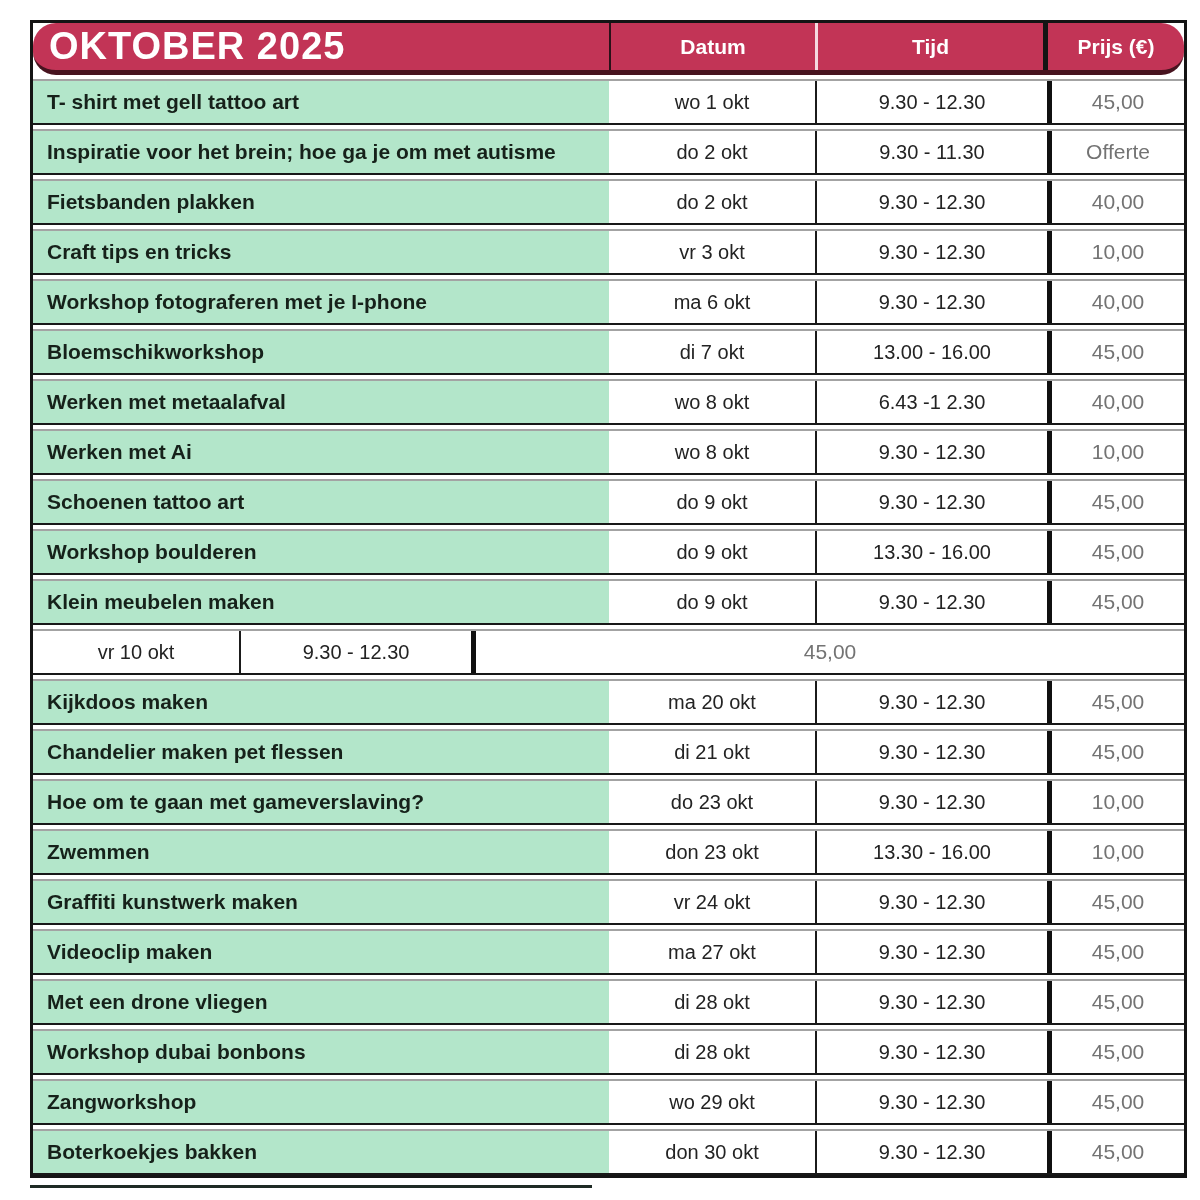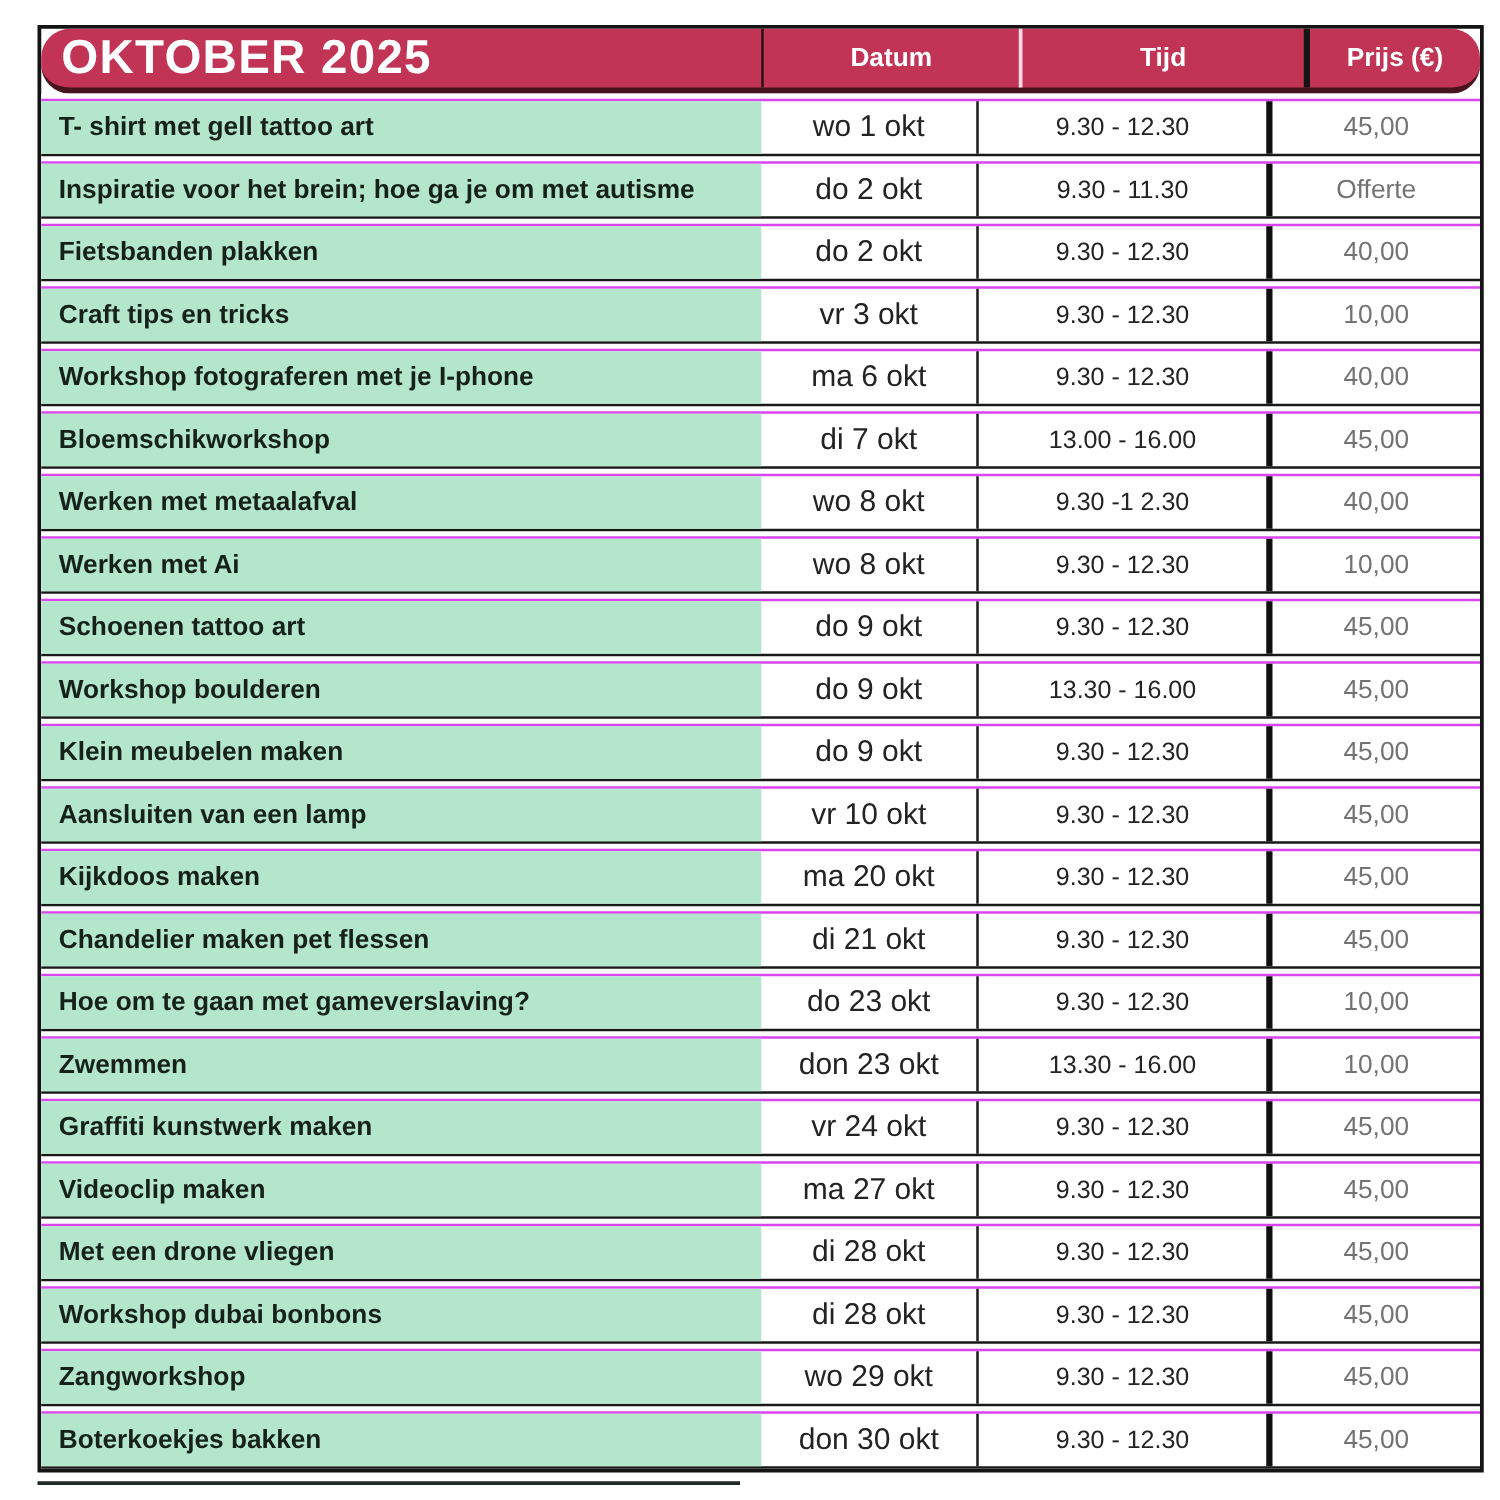--- a/index.html
+++ b/index.html
@@ -43,42 +43,42 @@
     font-weight: bold;
   }
   .h-datum { width: 204px; }
   .h-tijd  { width: 228px; border-left: 3px solid var(--header-divider, #f5d9e0); }
   .h-prijs { flex: 1;      border-left: 5px solid #141414; }
   
   .body-rows { padding-top: 4px; background: #ffffff; }
   .row {
     display: flex;
     height: 46px;
-    border-top: 2px solid #d946ef;
+    border-top: 2px solid #a3a3a3;
     border-bottom: 2px solid #181818;
     margin-bottom: 4px;
     background: #ffffff;
     align-items: stretch;
   }
   .row:last-child { margin-bottom: 0; }
   .cell-activity {
     width: 576px;
     background: var(--activity-bg, #b3e6ca);
     display: flex; align-items: center;
     padding-left: 14px;
     font-weight: bold;
     font-size: 21px;
     color: #16211a;
     white-space: nowrap;
     overflow: hidden;
   }
   .cell-datum {
-    width: 172px;
-    display: flex; align-items: center; justify-content: center;
-    font-size: 24px;
+    width: 206px;
+    display: flex; align-items: center; justify-content: center;
+    font-size: 20px;
     color: #232323;
   }
   .cell-tijd {
     width: 232px;
     border-left: 2px solid #1b1b1b;
     display: flex; align-items: center; justify-content: center;
     font-size: 20px;
     color: #232323;
   }
   .cell-prijs {
@@ -145,21 +145,21 @@
   <div class="row">
     <div class="cell-activity">Bloemschikworkshop</div>
     <div class="cell-datum">di 7 okt</div>
     <div class="cell-tijd">13.00  - 16.00</div>
     <div class="cell-prijs">45,00</div>
   </div>
 
   <div class="row">
     <div class="cell-activity">Werken met metaalafval</div>
     <div class="cell-datum">wo 8 okt</div>
-    <div class="cell-tijd">9.30 -1 2.30</div>
+    <div class="cell-tijd">6.43 -1 2.30</div>
     <div class="cell-prijs">40,00</div>
   </div>
 
   <div class="row">
     <div class="cell-activity">Werken met Ai</div>
     <div class="cell-datum">wo 8 okt</div>
     <div class="cell-tijd">9.30 - 12.30</div>
     <div class="cell-prijs">10,00</div>
   </div>
 
@@ -178,21 +178,20 @@
   </div>
 
   <div class="row">
     <div class="cell-activity">Klein meubelen maken</div>
     <div class="cell-datum">do 9 okt</div>
     <div class="cell-tijd">9.30 - 12.30</div>
     <div class="cell-prijs">45,00</div>
   </div>
 
   <div class="row">
-    <div class="cell-activity">Aansluiten van een lamp</div>
     <div class="cell-datum">vr 10 okt</div>
     <div class="cell-tijd">9.30 - 12.30</div>
     <div class="cell-prijs">45,00</div>
   </div>
 
   <div class="row">
     <div class="cell-activity">Kijkdoos maken</div>
     <div class="cell-datum">ma 20 okt</div>
     <div class="cell-tijd">9.30 - 12.30</div>
     <div class="cell-prijs">45,00</div>

